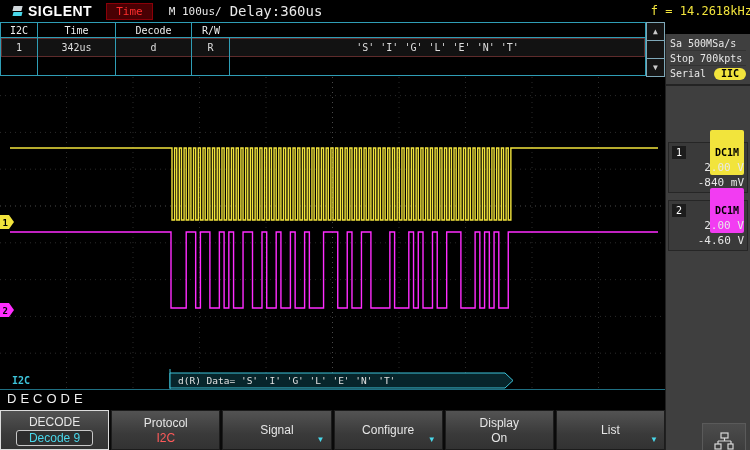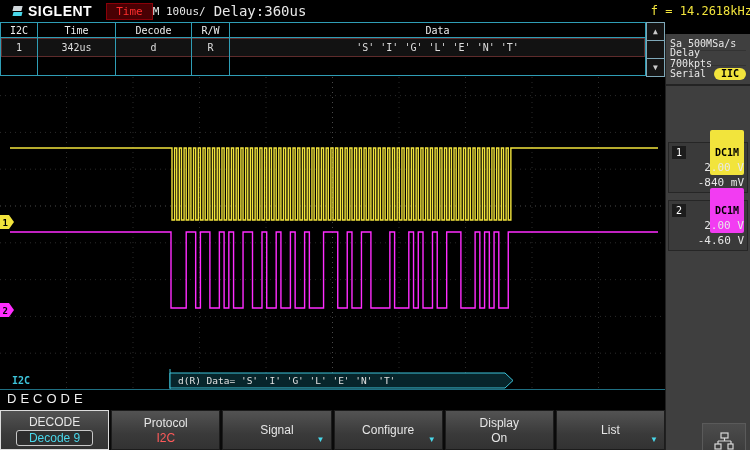--- a/index.html
+++ b/index.html
@@ -9,21 +9,21 @@
   
   .topbar { position:absolute; left:8px; top:0; width:750px; height:22px; background:#000;
             display:flex; align-items:center; z-index:5; }
   .logo-icon { position:relative; width:11px; height:13px; margin-left:5px; }
   .logo-icon i { position:absolute; left:0; display:block; }
   .logo-icon .sq1 { top:1px; width:9px; height:5px; background:#cfd6da; transform:skewX(-14deg); }
   .logo-icon .sq2 { top:7px; width:9px; height:4px; background:#49d7ea; transform:skewX(-14deg); }
   .brand { color:#fff; font:bold 14px "Liberation Sans", sans-serif; letter-spacing:.5px; margin-left:4px; }
   .stop-badge { margin-left:14px; background:#490003; color:#ff2d2d; border:1px solid #8a0008;
                 font-size:11px; padding:0 9px; line-height:15px; }
-  .timebase { margin-left:0; color:#e8e8e8; font-size:11px; }
+  .timebase { margin-left:16px; color:#e8e8e8; font-size:11px; }
   .delay { margin-left:8px; color:#e8e8e8; font-size:14px; }
   .freq { margin-left:auto; margin-right:6px; color:#f2e43c; font-size:12px; }
 
   
   #wave-svg { position:absolute; left:0; top:22px; z-index:1; }
 
   
   .decode-table { position:absolute; left:0; top:22px; width:646px; height:54px; background:#000;
                   border:1px solid #2f9db5; z-index:3; font-size:10px; color:#ddd; }
   .t-row { display:grid; grid-template-columns:37px 78px 76px 38px 1fr; }
@@ -128,21 +128,20 @@
     <text x="178" y="361.5" fill="#e0e0e0" font-size="9.5" font-family="DejaVu Sans Mono, monospace">d(R)  Data=  'S' 'I' 'G' 'L' 'E' 'N' 'T'</text>
     <line x1="0" y1="367.5" x2="665" y2="367.5" stroke="#1f6f82" stroke-width="1"></line>
   </svg>
 
   <section class="decode-table">
     <div class="t-row t-head">
       <div>I2C</div>
       <div>Time</div>
       <div>Decode</div>
       <div>R/W</div>
-      <div>Data</div>
     </div>
     <div class="t-row t-data">
       <div>1</div>
       <div>342us</div>
       <div>d</div>
       <div>R</div>
       <div>'S' 'I' 'G' 'L' 'E' 'N' 'T'</div>
     </div>
     <div class="t-row t-empty">
       <div></div>
@@ -187,21 +186,21 @@
     </div>
     <div class="mbtn">
       <span class="l1">List</span>
       <span class="m-arrow">▼</span>
     </div>
   </footer>
 
   <aside class="sidebar">
     <div class="info">
       <div class="row sep">Sa 500MSa/s</div>
-      <div class="row sep">Delay 700kpts</div>
+      <div class="row sep">Stop 700kpts</div>
       <div class="row serial-row">
         <span>Serial</span>
         <span class="iic-badge">IIC</span>
       </div>
     </div>
     <div class="ch ch-1">
       <div class="hd">
         <span class="num">1</span>
         <span class="coup">DC1M</span>
       </div>

